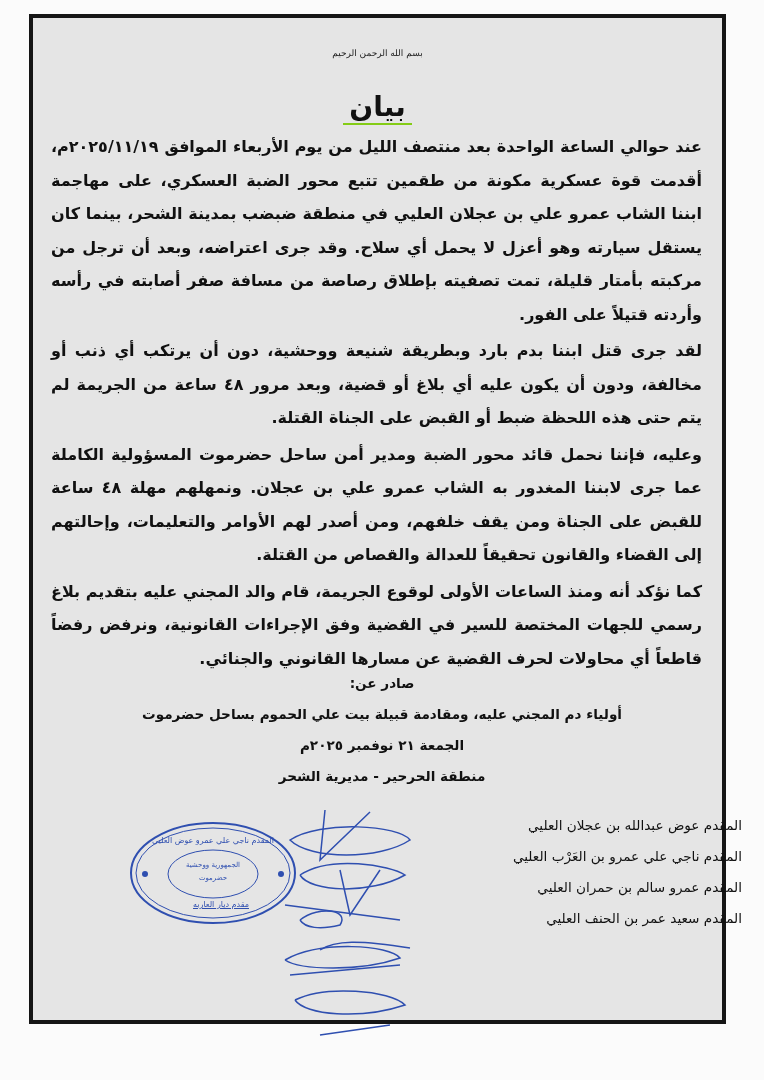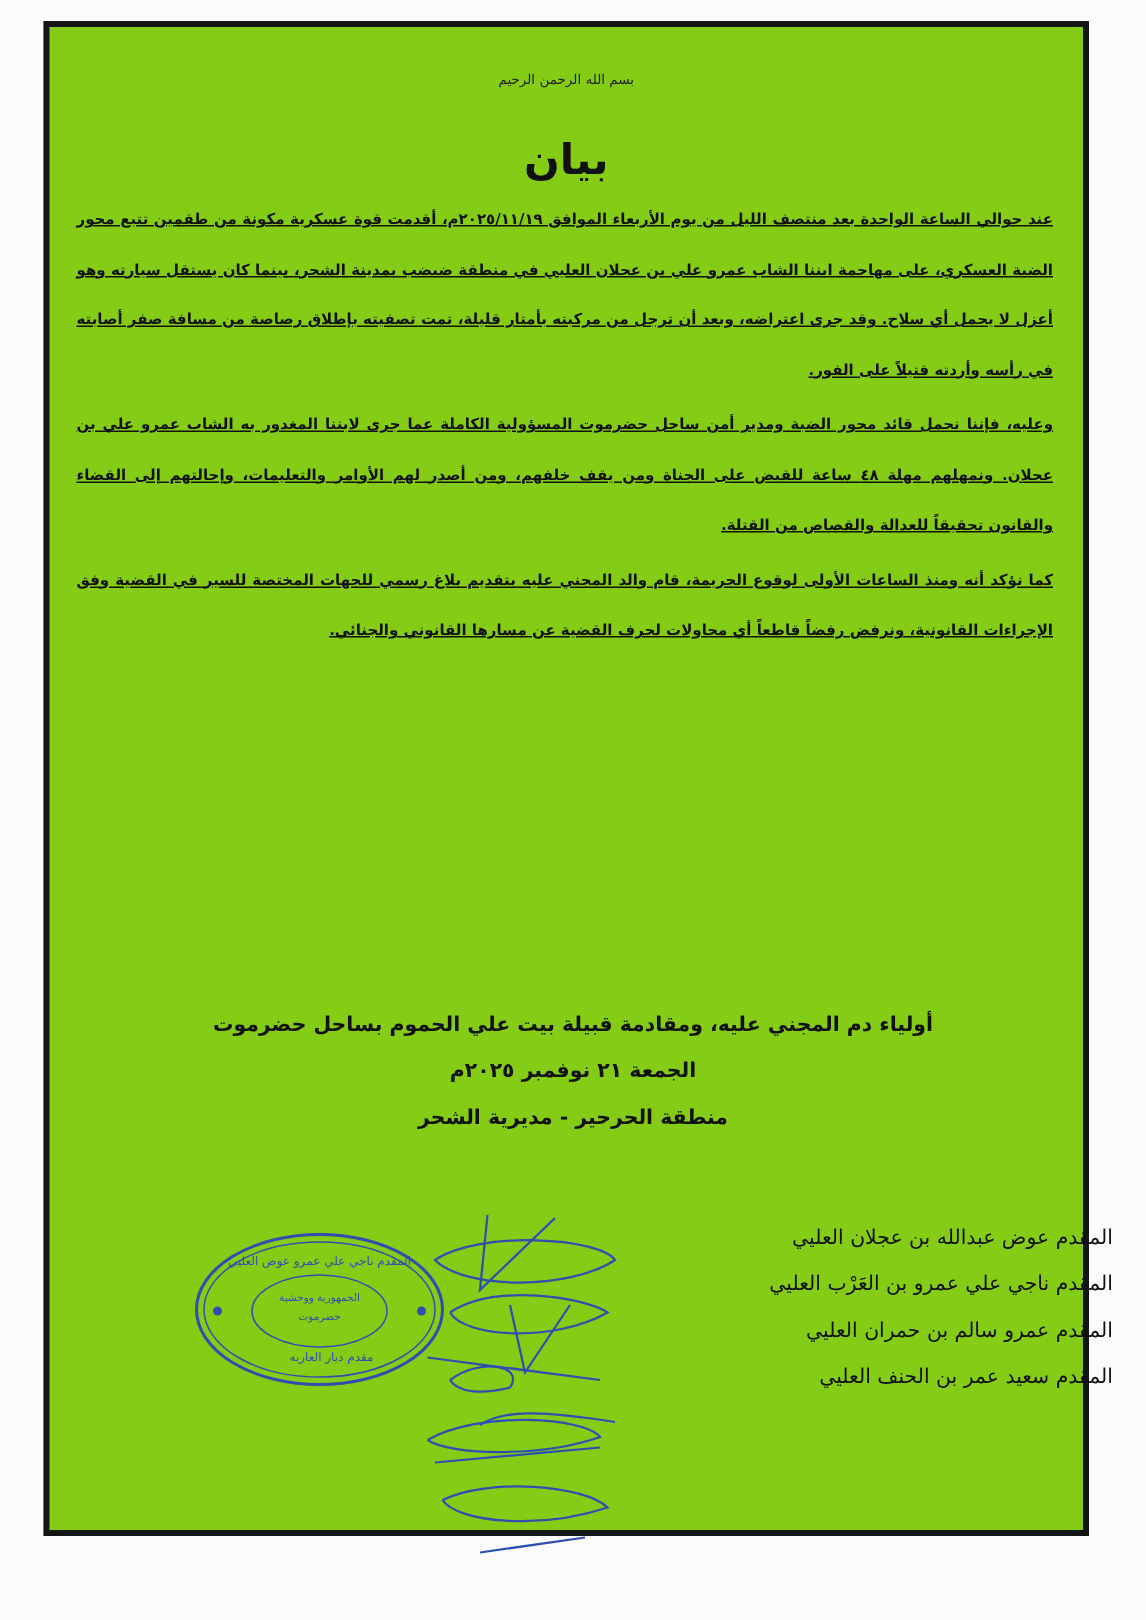--- a/index.html
+++ b/index.html
@@ -9,21 +9,21 @@
       position: relative;
       overflow: hidden;
       font-family: "DejaVu Sans", sans-serif;
       color: #111;
     }
     .frame {
       position: absolute;
       left: 29px; top: 14px;
       width: 697px; height: 1010px;
       border: 4px solid #151515;
-      background: #84cc16;
+      background: #e5e5e5;
       box-sizing: border-box;
     }
     .basmala {
       position: absolute; left: 0; right: 0; top: 30px;
       text-align: center;
       font-family: "DejaVu Serif", serif;
       font-size: 9px; color: #222;
     }
     .title {
       position: absolute; left: 0; right: 0; top: 72px;
@@ -33,24 +33,23 @@
     .title span {
       border-bottom: 2px solid #84cc16;
       padding: 0 6px;
     }
     .body {
       position: absolute;
       left: 18px; right: 20px; top: 112px;
       direction: rtl;
       text-align: justify;
       text-align-last: right;
-      font-size: 10px;
+      font-size: 16px;
       font-weight: bold;
       line-height: 33.5px;
-      text-decoration: underline;
     }
     .body p { margin: 0; }
     .body p + p { margin-top: 3px; }
     .center-block {
       position: absolute; left: 0; right: 0; top: 668px;
       direction: rtl; text-align: center;
       font-size: 13.6px; font-weight: bold;
       line-height: 31px;
     }
     .center-block div { margin: 0; }
@@ -65,41 +64,43 @@
       width: 170px; height: 110px;
     }
     .stamp-inner-text {
       position: absolute; left: 128px; top: 818px;
       width: 170px; height: 110px;
       color: #2f4fb0;
       font-size: 7px; text-align: center; direction: rtl;
     }
     .stamp-inner-text .l1 { position: absolute; top: 43px; left: 0; right: 0; }
     .stamp-inner-text .l2 { position: absolute; top: 56px; left: 0; right: 0; }
-    .stamp-inner-text .l3 { position: absolute; top: 82px; left: 16px; right: 0; font-size: 8px; }
+    .stamp-inner-text .l3 { position: absolute; top: 82px; left: 16px; right: 0; font-size: 8px; text-decoration: underline; }
     .stamp-inner-text .l0 { position: absolute; top: 18px; left: 0; right: 0; font-size: 8px; }
     .sigs { position: absolute; left: 280px; top: 800px; width: 140px; height: 250px; }
   </style>
 </head>
 <body>
 
 <div class="frame">
   <div class="basmala">بسم الله الرحمن الرحيم</div>
   <div class="title">
     <span>بيان</span>
   </div>
 
   <div class="body">
     <p>عند حوالي الساعة الواحدة بعد منتصف الليل من يوم الأربعاء الموافق ٢٠٢٥/١١/١٩م، أقدمت قوة عسكرية مكونة من طقمين تتبع محور الضبة العسكري، على مهاجمة ابننا الشاب عمرو علي بن عجلان العليي في منطقة ضبضب بمدينة الشحر، بينما كان يستقل سيارته وهو أعزل لا يحمل أي سلاح. وقد جرى اعتراضه، وبعد أن ترجل من مركبته بأمتار قليلة، تمت تصفيته بإطلاق رصاصة من مسافة صفر أصابته في رأسه وأردته قتيلاً على الفور.</p>
+    <p>لقد جرى قتل ابننا بدم بارد وبطريقة شنيعة ووحشية، دون أن يرتكب أي ذنب أو مخالفة، ودون أن يكون عليه أي بلاغ أو قضية، وبعد مرور ٤٨ ساعة من الجريمة لم يتم حتى هذه اللحظة ضبط أو القبض على الجناة القتلة.</p>
     <p>وعليه، فإننا نحمل قائد محور الضبة ومدير أمن ساحل حضرموت المسؤولية الكاملة عما جرى لابننا المغدور به الشاب عمرو علي بن عجلان. ونمهلهم مهلة ٤٨ ساعة للقبض على الجناة ومن يقف خلفهم، ومن أصدر لهم الأوامر والتعليمات، وإحالتهم إلى القضاء والقانون تحقيقاً للعدالة والقصاص من القتلة.</p>
     <p>كما نؤكد أنه ومنذ الساعات الأولى لوقوع الجريمة، قام والد المجني عليه بتقديم بلاغ رسمي للجهات المختصة للسير في القضية وفق الإجراءات القانونية، ونرفض رفضاً قاطعاً أي محاولات لحرف القضية عن مسارها القانوني والجنائي.</p>
   </div>
 </div>
 
 <div class="center-block">
+  <div>صادر عن:</div>
   <div>أولياء دم المجني عليه، ومقادمة قبيلة بيت علي الحموم بساحل حضرموت</div>
   <div>الجمعة ٢١ نوفمبر ٢٠٢٥م</div>
   <div>منطقة الحرحير - مديرية الشحر</div>
 </div>
 
 <div class="signers">
   <div>المقدم عوض عبدالله بن عجلان العليي</div>
   <div>المقدم ناجي علي عمرو بن العَرْب العليي</div>
   <div>المقدم عمرو سالم بن حمران العليي</div>
   <div>المقدم سعيد عمر بن الحنف العليي</div>

